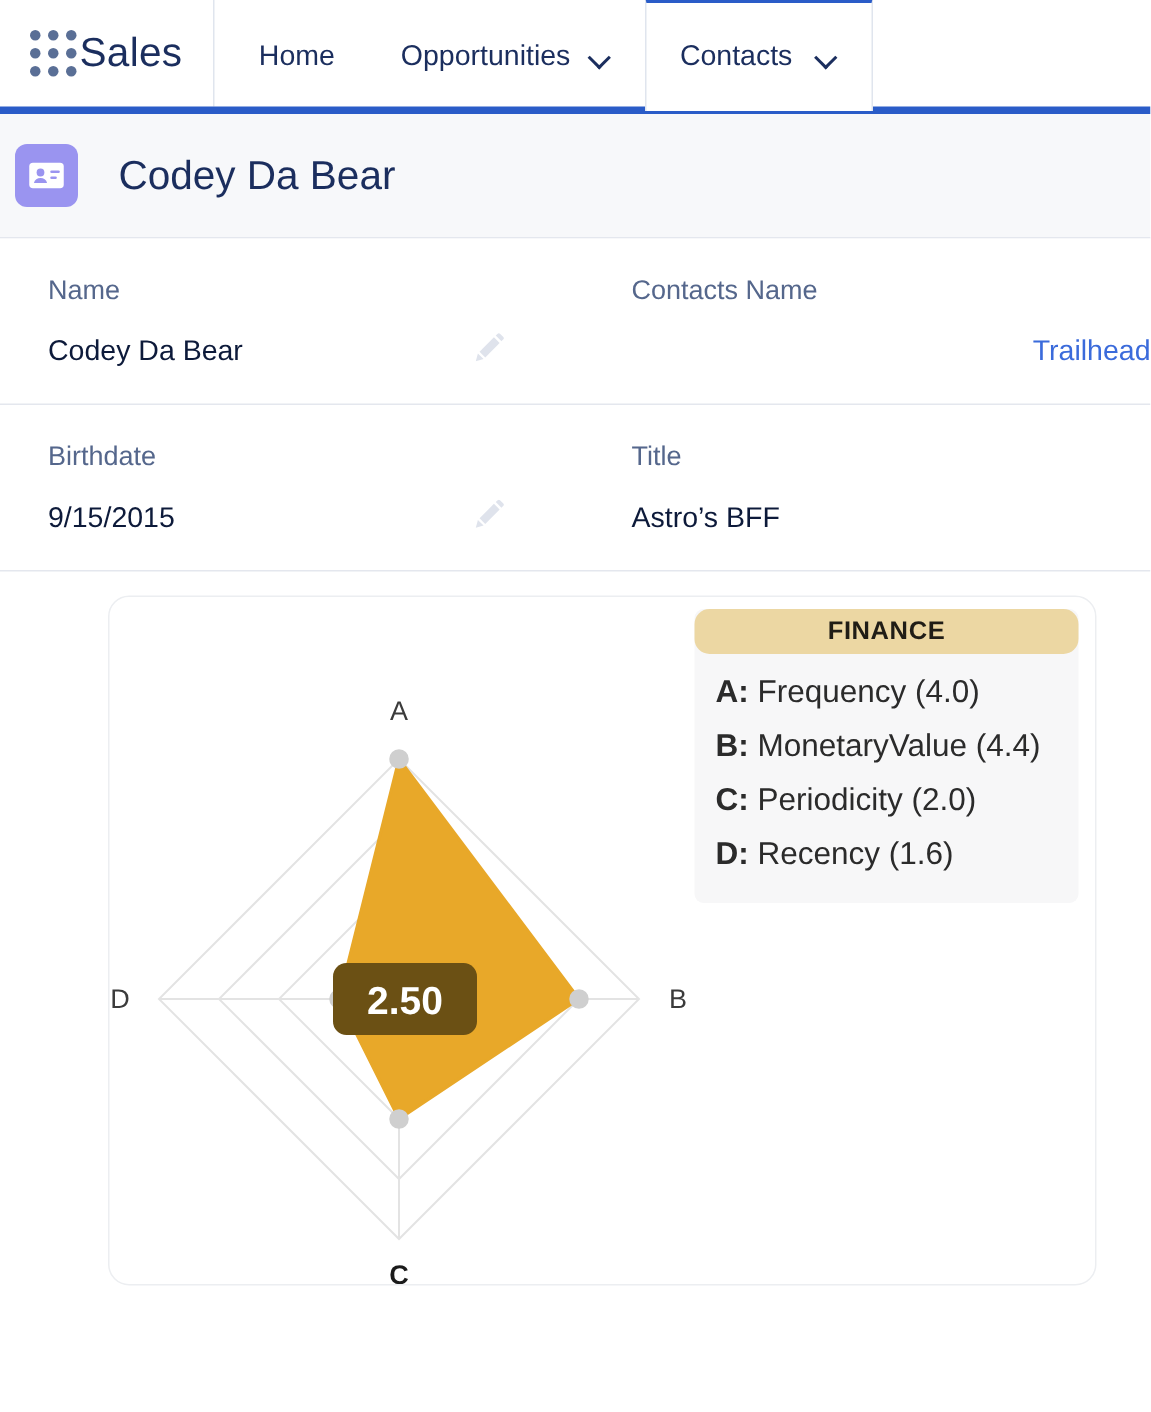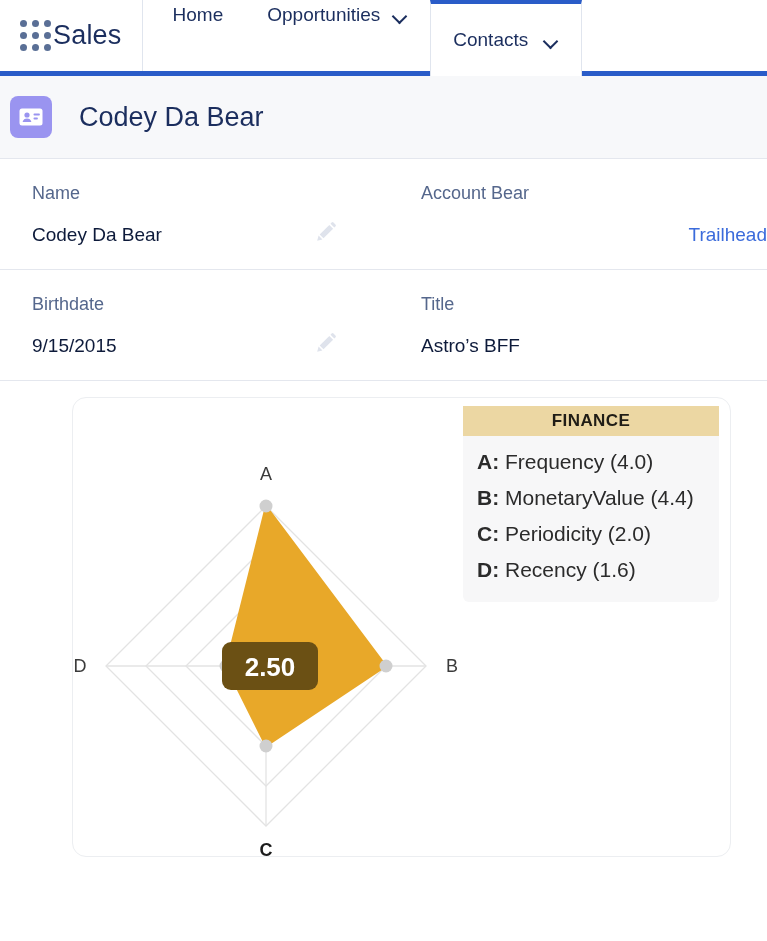--- a/index.html
+++ b/index.html
@@ -49,21 +49,21 @@
   }
   .app-name {
     font-size: 27px;
     font-weight: 400;
     color: #1b2e5e;
     letter-spacing: .2px;
     white-space: nowrap;
   }
   .nav-tabs {
     display: flex;
-    align-items: flex-start;
+    align-items: center;
     height: 71px;
     padding-left: 8px;
   }
   .nav-tab {
     display: flex;
     align-items: center;
     gap: 13px;
     padding: 0 22px;
     font-size: 19px;
     color: #1b2e5e;
@@ -169,21 +169,21 @@
     position: absolute;
     left: 390px;
     top: 8px;
     width: 256px;
     background: #f7f7f8;
     border-radius: 6px;
     padding: 0 0 14px 0;
   }
   .legend-header {
     background: #ecd7a3;
-    border-radius: 0;
+    border-radius: 10px;
     height: 30px;
     line-height: 30px;
     text-align: center;
     font-size: 17px;
     font-weight: bold;
     color: #201d16;
     letter-spacing: .4px;
     margin-bottom: 8px;
   }
   .legend-item {
@@ -257,21 +257,21 @@
       <div class="field-value">Codey Da Bear</div>
       <span class="edit-pencil">
         <svg width="22" height="22" viewBox="0 0 22 22" aria-hidden="true">
           <path d="M15.3 2.9l3.8 3.8-9.6 9.6-3.8-3.8z" fill="#dfe3ec"></path>
           <path d="M16.5 1.7l1.1-1.1a1.3 1.3 0 0 1 1.9 0l1.9 1.9a1.3 1.3 0 0 1 0 1.9l-1.1 1.1z" fill="#dfe3ec"></path>
           <path d="M4.6 13.6l3.8 3.8-5.2 1.4z" fill="#dfe3ec"></path>
         </svg>
       </span>
     </div>
     <div class="field-col">
-      <div class="field-label">Account Bear</div>
+      <div class="field-label">Contacts Name</div>
       <div class="field-value link">Trailhead</div>
     </div>
   </div>
 
   <div class="field-row">
     <div class="field-col">
       <div class="field-label">Birthdate</div>
       <div class="field-value">9/15/2015</div>
       <span class="edit-pencil">
         <svg width="22" height="22" viewBox="0 0 22 22" aria-hidden="true">

